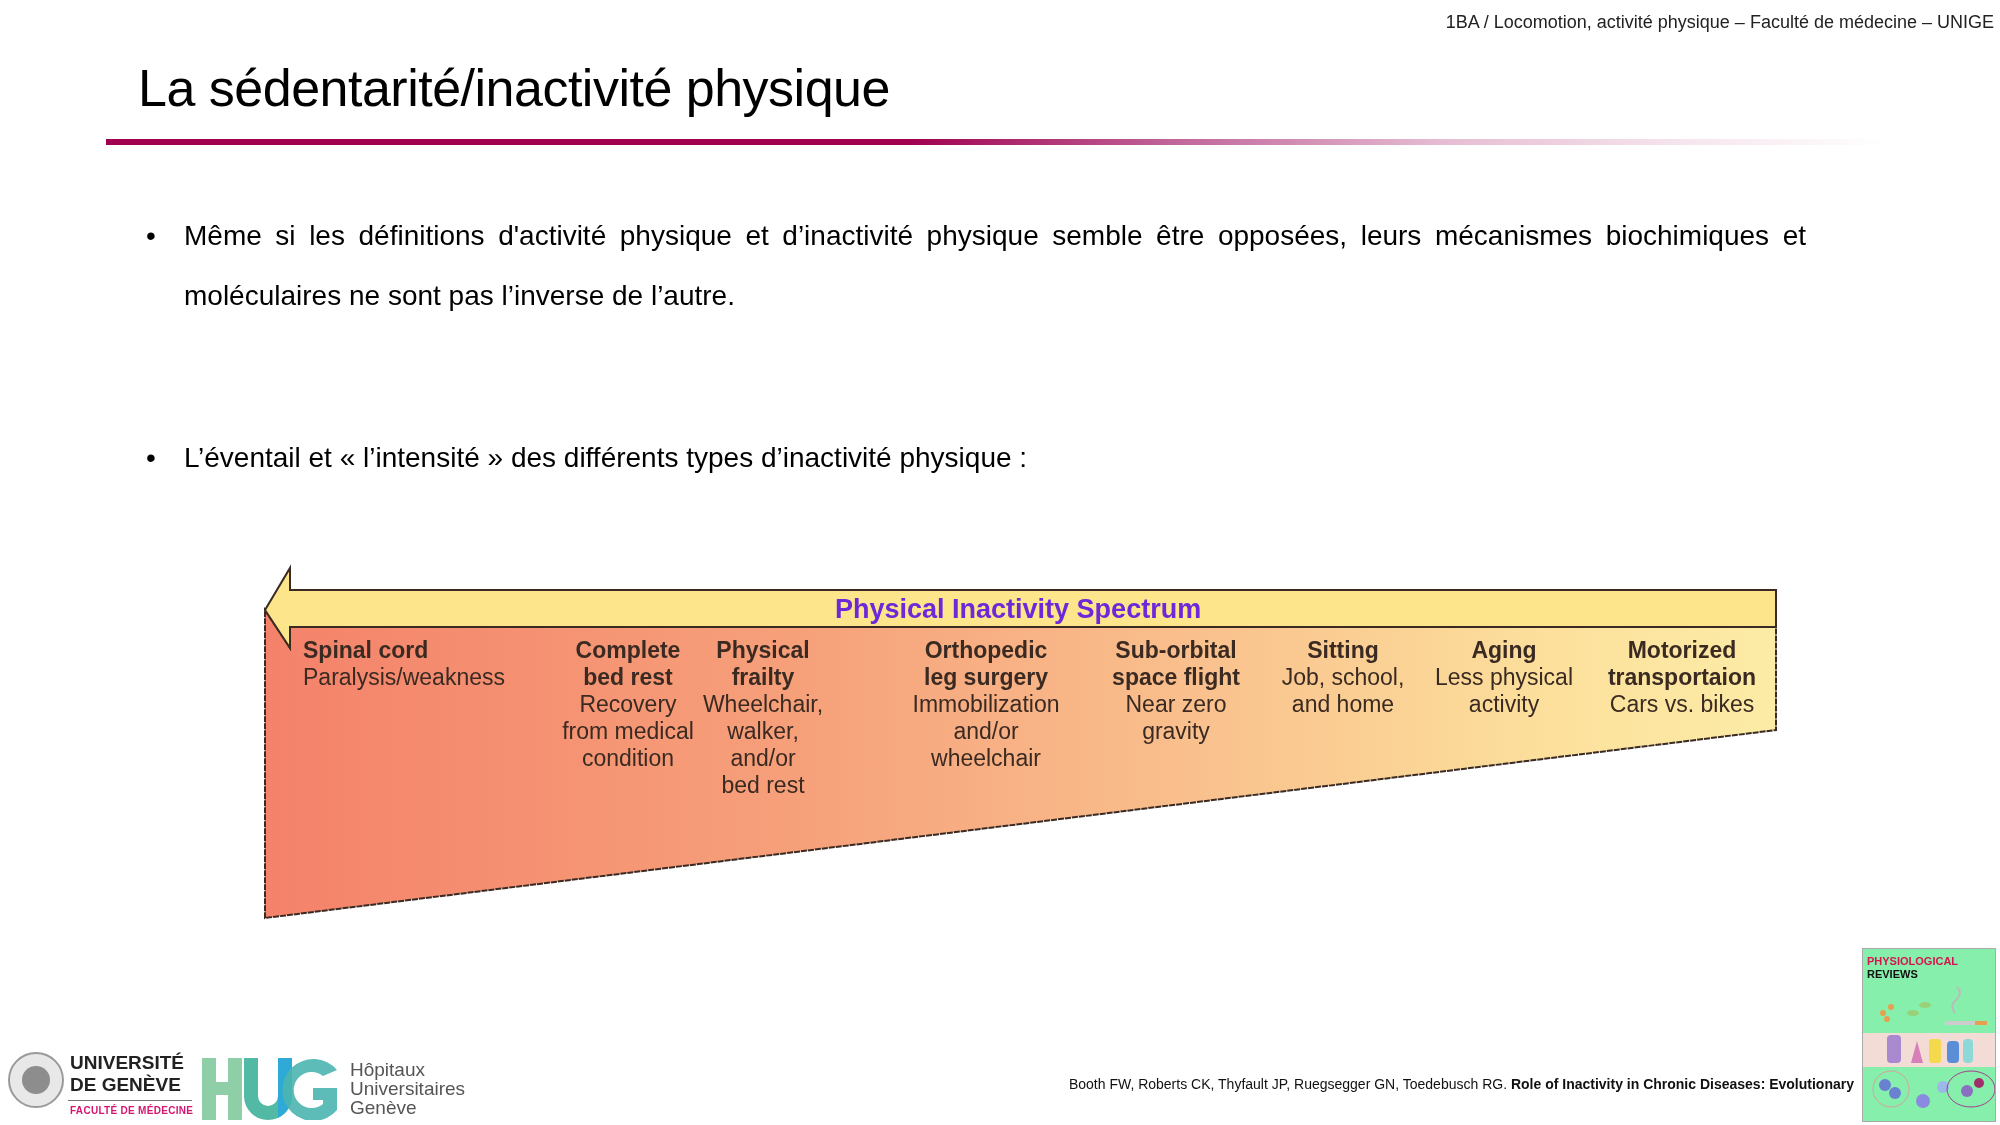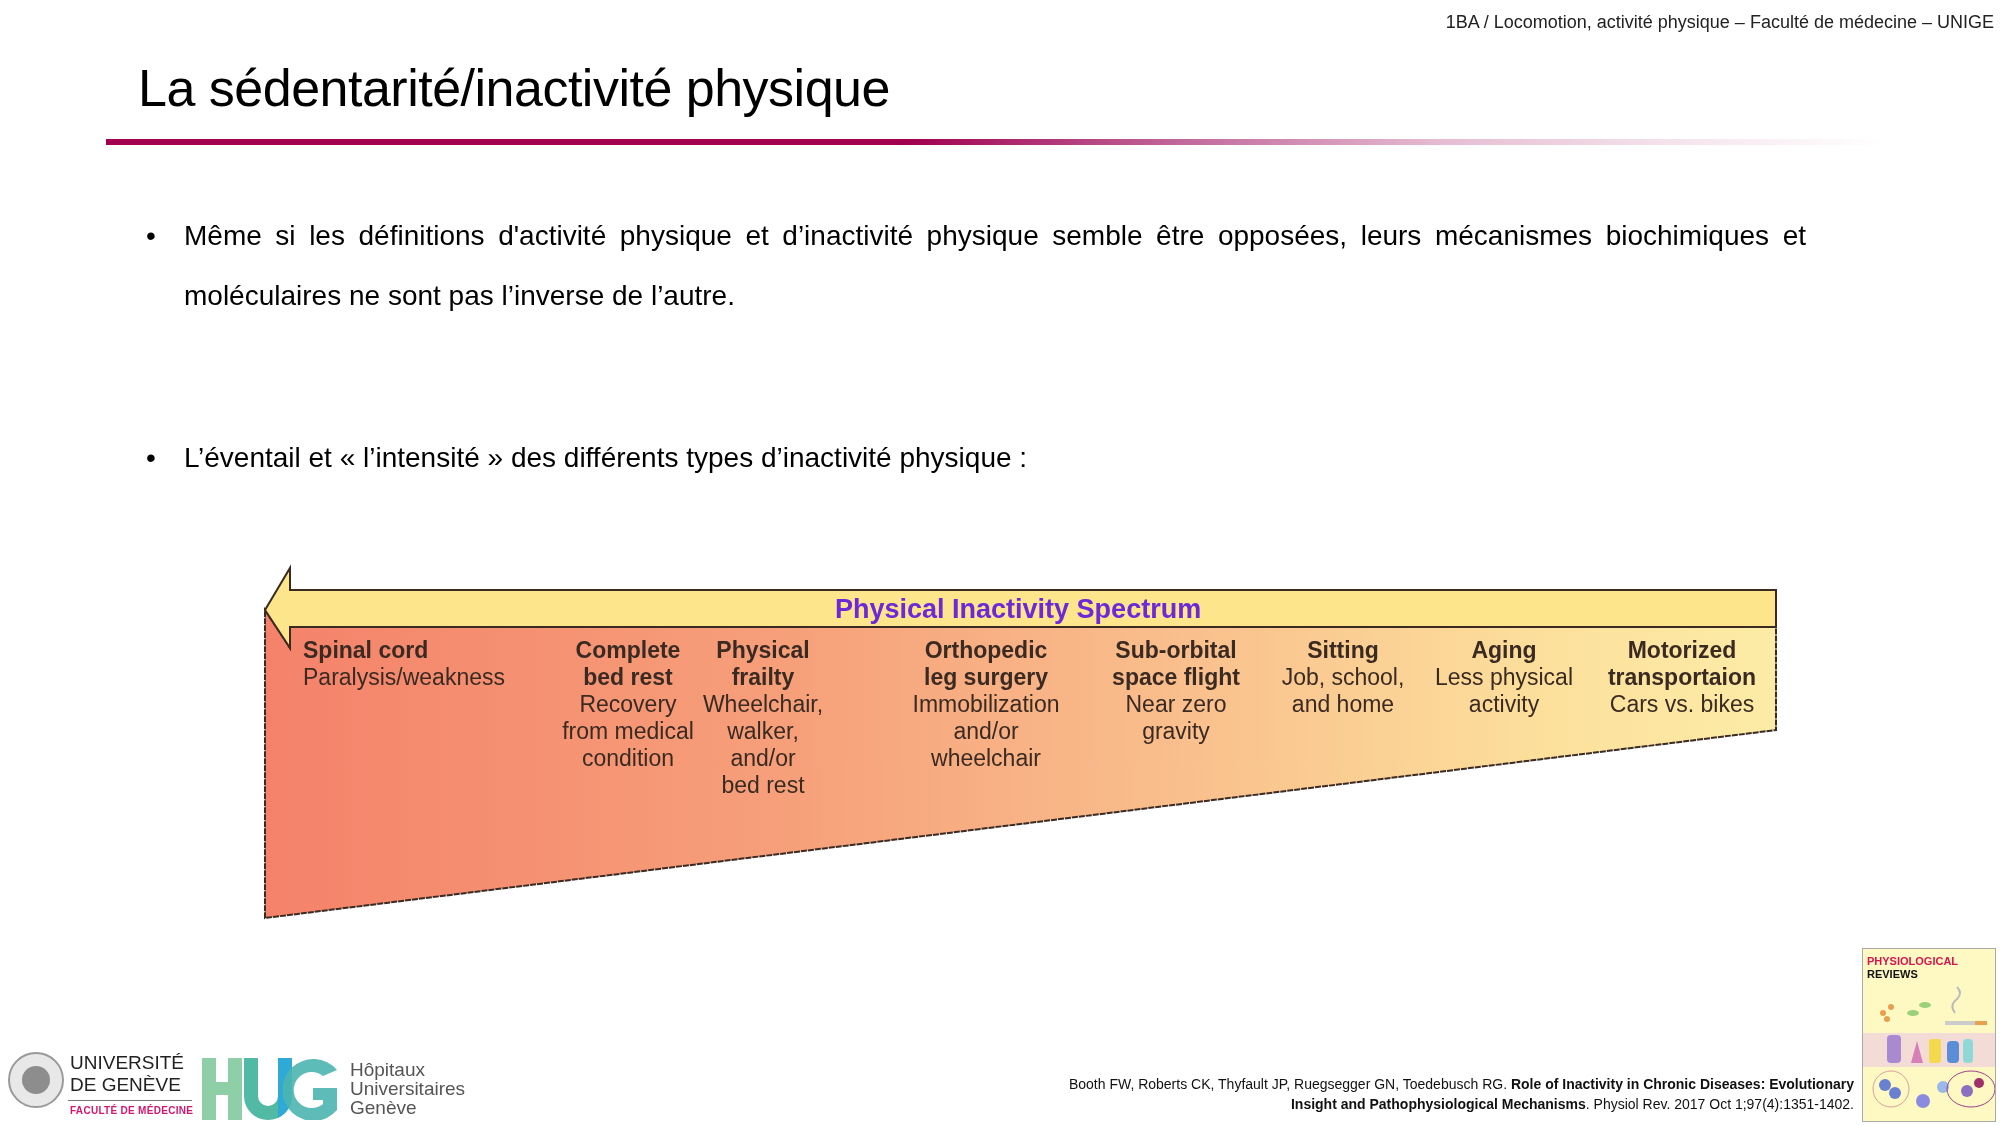--- a/index.html
+++ b/index.html
@@ -25,29 +25,29 @@
   .col.left { text-align: left; }
   .col ul { list-style: none; margin: 0; padding: 0; }
   .col li { position: relative; padding-left: 18px; }
   .col li::before { content: "•"; position: absolute; left: 0; }
   .spectrum-title { position: absolute; left: 835px; top: 594px; font-size: 27px; font-weight: bold; color: #6d28d9; }
 
   .footer-logos { position: absolute; left: 8px; top: 1050px; width: 470px; height: 70px; }
   .unige-seal { position: absolute; left: 0; top: 2px; width: 52px; height: 52px; border-radius: 50%;
                 border: 2px solid #9a9a9a; background: #e8e8e8; }
   .unige-seal::after { content: ""; position: absolute; left: 12px; top: 12px; width: 28px; height: 28px; border-radius: 50%; background: #8d8d8d; }
-  .unige-name { position: absolute; left: 62px; top: 2px; font-size: 19px; font-weight: normal; line-height: 22px; color: #222; }
+  .unige-name { position: absolute; left: 62px; top: 2px; font-size: 19px; font-weight: bold; line-height: 22px; color: #222; }
   .unige-line { position: absolute; left: 60px; top: 50px; width: 124px; height: 1px; background: #777; }
   .unige-fac { position: absolute; left: 62px; top: 55px; font-size: 10px; font-weight: bold; color: #d4166f; letter-spacing: 0.3px; }
   .hug-logo { position: absolute; left: 194px; top: 8px; width: 136px; height: 62px; }
   .hug-text { position: absolute; left: 342px; top: 10px; font-size: 19px; line-height: 19px; color: #555; }
 
   .citation { position: absolute; right: 146px; top: 1074px; text-align: right; font-size: 14px; line-height: 20px; color: #111; }
   .citation b { font-weight: bold; }
-  .journal { position: absolute; left: 1862px; top: 948px; width: 132px; height: 172px; border: 1px solid #aaa; background: #fef9c3; overflow: hidden; }
+  .journal { position: absolute; left: 1862px; top: 948px; width: 132px; height: 172px; border: 1px solid #aaa; background: #86efac; overflow: hidden; }
   .journal .jt1 { position: absolute; left: 4px; top: 6px; font-size: 11px; font-weight: bold; color: #d7144f; }
   .journal .jt2 { position: absolute; left: 4px; top: 19px; font-size: 11px; font-weight: bold; color: #111; }
 </style>
 </head>
 <body>
 
 <div class="header-course">1BA / Locomotion, activité physique – Faculté de médecine – UNIGE</div>
 
 <div class="title">La sédentarité/inactivité physique</div>
 <div class="rule"></div>
@@ -156,23 +156,20 @@
     <div>Universitaires</div>
     <div>Genève</div>
   </div>
 </div>
 
 <div class="citation">
   <div>
     <span>Booth FW, Roberts CK, Thyfault JP, Ruegsegger GN, Toedebusch RG.</span>
     <b>Role of Inactivity in Chronic Diseases: Evolutionary</b>
   </div>
-  <div>
-    <b>Insight and Pathophysiological Mechanisms</b><span>. Physiol Rev. 2017 Oct 1;97(4):1351-1402.</span>
-  </div>
 </div>
 
 <div class="journal">
   <div class="jt1">PHYSIOLOGICAL</div>
   <div class="jt2">REVIEWS</div>
   <svg width="132" height="140" style="position:absolute;left:0;top:34px;">
     <line x1="82" y1="40" x2="120" y2="40" stroke="#ccc" stroke-width="4"></line>
     <line x1="112" y1="40" x2="124" y2="40" stroke="#e8a050" stroke-width="4"></line>
     <path d="M92 30 q-6 -8 2 -14 q6 -6 0 -12" stroke="#bbb" fill="none" stroke-width="2"></path>
     <circle cx="20" cy="30" r="3" fill="#e8a050"></circle>

